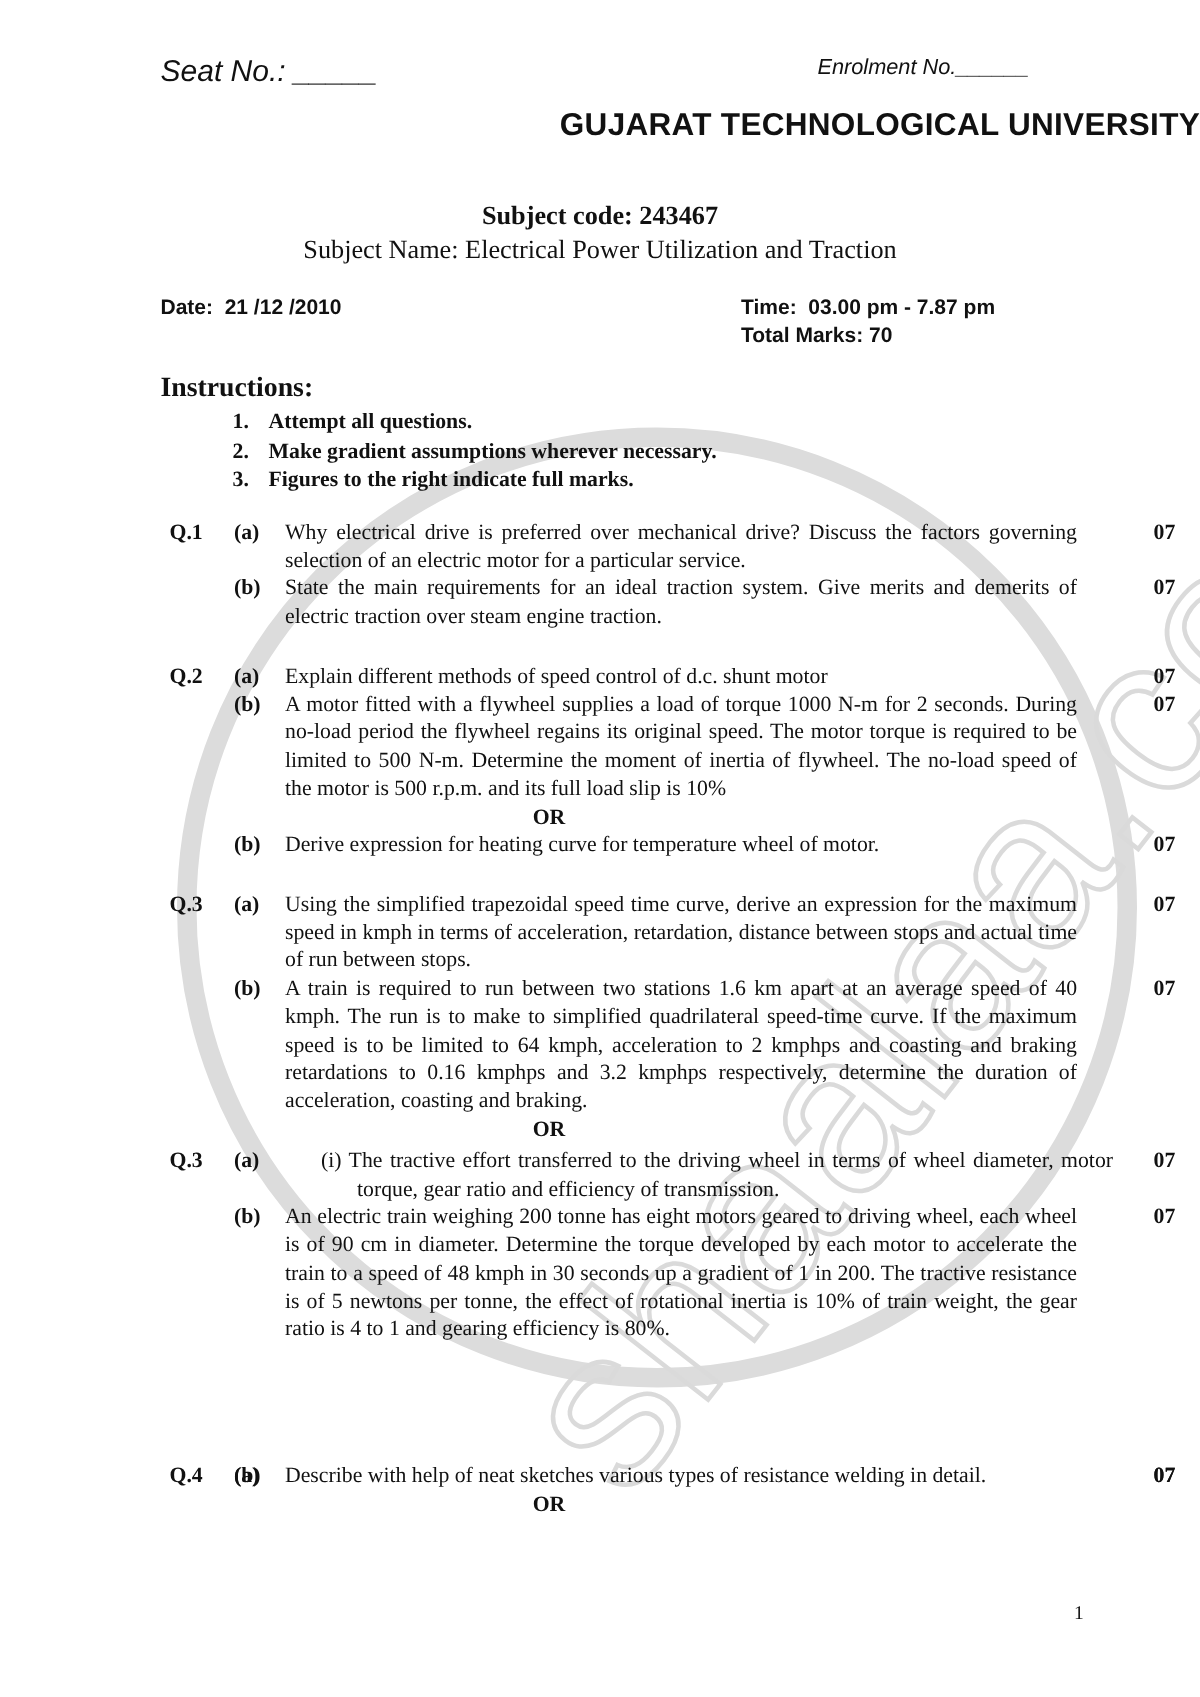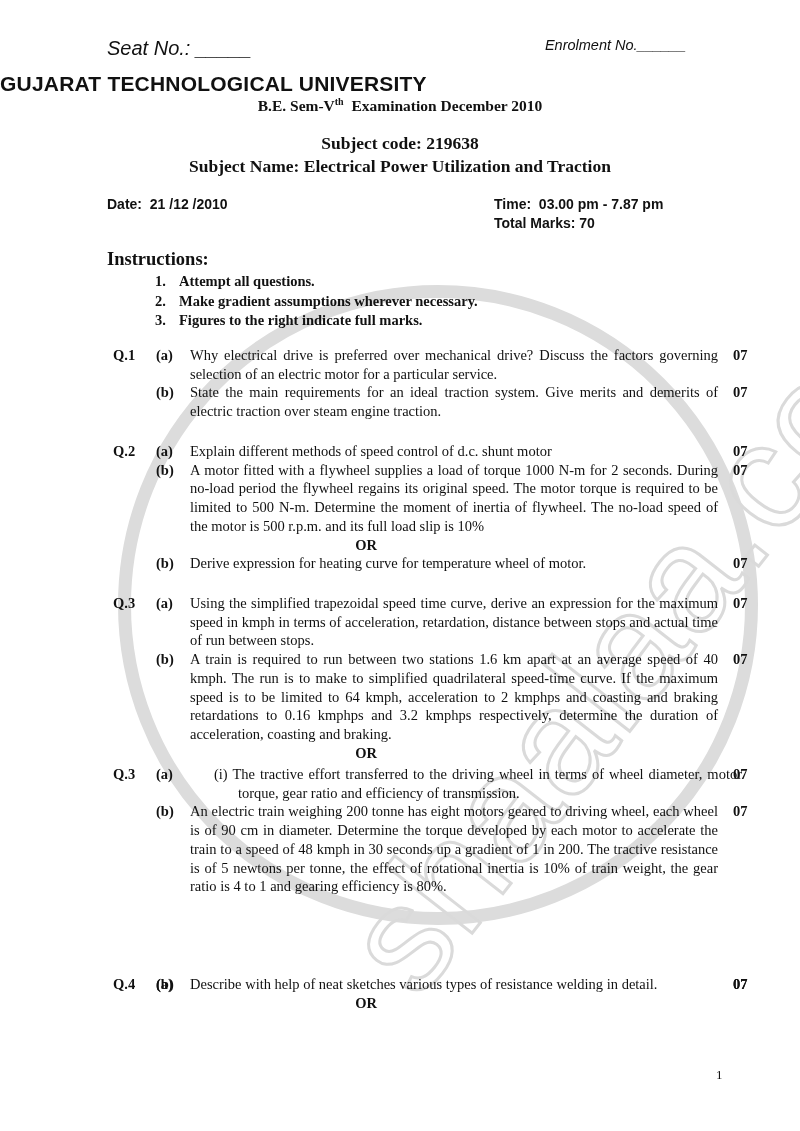--- a/index.html
+++ b/index.html
@@ -10,69 +10,68 @@
 
   .watermark { position: absolute; left: 118px; top: 285px; width: 640px; height: 640px;
     border: 13px solid #dcdcdc; border-radius: 50%; box-sizing: border-box; pointer-events: none; }
   .watermark-text { position: absolute; left: 210px; top: 540px; transform: rotate(-52deg);
     font-family: "Liberation Sans", sans-serif; font-size: 150px; color: transparent;
     -webkit-text-stroke: 3px #dadada; white-space: nowrap; pointer-events: none; letter-spacing: 2px; }
 
   .seat { position: absolute; left: 107px; top: 37px; font-size: 20px; font-style: italic; }
   .enrol { position: absolute; right: 114px; top: 37px; font-size: 14.5px; font-style: italic; }
 
-  .uni { position: absolute; left: 0; width: 800px; top: 72px; text-align: left;
+  .uni { position: absolute; left: 0; width: 800px; top: 72px; text-align: right;
     font-size: 21px; font-weight: bold; letter-spacing: 0.2px; }
   .exam { position: absolute; left: 0; width: 800px; top: 96px; text-align: center;
     font-size: 15.5px; font-weight: bold; }
   .exam sup { font-size: 10px; }
 
   .subcode { position: absolute; left: 0; width: 800px; top: 133px; text-align: center;
     font-size: 17.5px; font-weight: bold; }
   .subname { position: absolute; left: 0; width: 800px; top: 156px; text-align: center;
-    font-size: 17.5px; font-weight: bold; }
+    font-size: 17.5px; font-weight: normal; }
 
   .date { position: absolute; left: 107px; top: 196px; font-size: 14px; font-weight: bold; }
   .time { position: absolute; left: 494px; top: 196px; font-size: 14px; font-weight: bold; }
   .marks { position: absolute; left: 494px; top: 215px; font-size: 14px; font-weight: bold; }
 
   .instr-title { position: absolute; left: 107px; top: 249px; font-size: 18.5px; font-weight: bold; }
   .instr-list { position: absolute; left: 155px; top: 273px; margin: 0; padding: 0; list-style: none;
     font-size: 14.5px; font-weight: bold; }
   .instr-list li { height: 19.5px; white-space: nowrap; }
   .instr-list .n { display: inline-block; width: 24px; }
 
   .qblock { position: absolute; left: 0; width: 800px; font-size: 14.5px; }
   .row { position: relative; line-height: 18.7px; }
   .qno { position: absolute; left: 113px; font-weight: bold; }
   .part { position: absolute; left: 156px; font-weight: bold; }
   .text { margin-left: 190px; width: 528px; text-align: justify; text-align-last: left; }
-  .mk { position: absolute; left: 733px; top: 0; font-weight: bold; }
+  .mk { position: absolute; left: 769px; top: 0; font-weight: bold; }
   .sub { margin-left: 214px; width: 504px; text-align: justify; }
   .sub-indent { padding-left: 24px; text-indent: -24px; }
   .or { text-align: center; font-weight: bold; width: 704px; padding-left: 28px; box-sizing: border-box; }
 
   .pagenum { position: absolute; left: 716px; top: 1067px; font-size: 13px; }
   .footer { position: absolute; left: 20px; top: 1094px; font-size: 17.5px; }
 </style>
 </head>
 <body>
 
 <div class="page">
 
   <div class="watermark"></div>
   <div class="watermark-text">shaalaa.com</div>
 
   <div class="seat sans">Seat No.: _____</div>
   <div class="enrol sans">Enrolment No.______</div>
 
   <div class="uni sans">GUJARAT TECHNOLOGICAL UNIVERSITY</div>
-  <div class="exam serif"><span>B.E. Sem-V</span><sup>th</sup><span style="white-space:pre">  Examination December 2010</span></div>
 
-  <div class="subcode serif">Subject code: 219638</div>
+  <div class="subcode serif">Subject code: 243467</div>
   <div class="subname serif">Subject Name: Electrical Power Utilization and Traction</div>
 
   <div class="date sans" style="white-space:pre">Date:  21 /12 /2010</div>
   <div class="time sans" style="white-space:pre">Time:  03.00 pm - 7.87 pm</div>
   <div class="marks sans">Total Marks: 70</div>
 
   <div class="instr-title serif">Instructions:</div>
   <ul class="instr-list serif">
     <li><span class="n">1.</span><span>Attempt all questions.</span></li>
     <li><span class="n">2.</span><span>Make gradient assumptions wherever necessary.</span></li>

